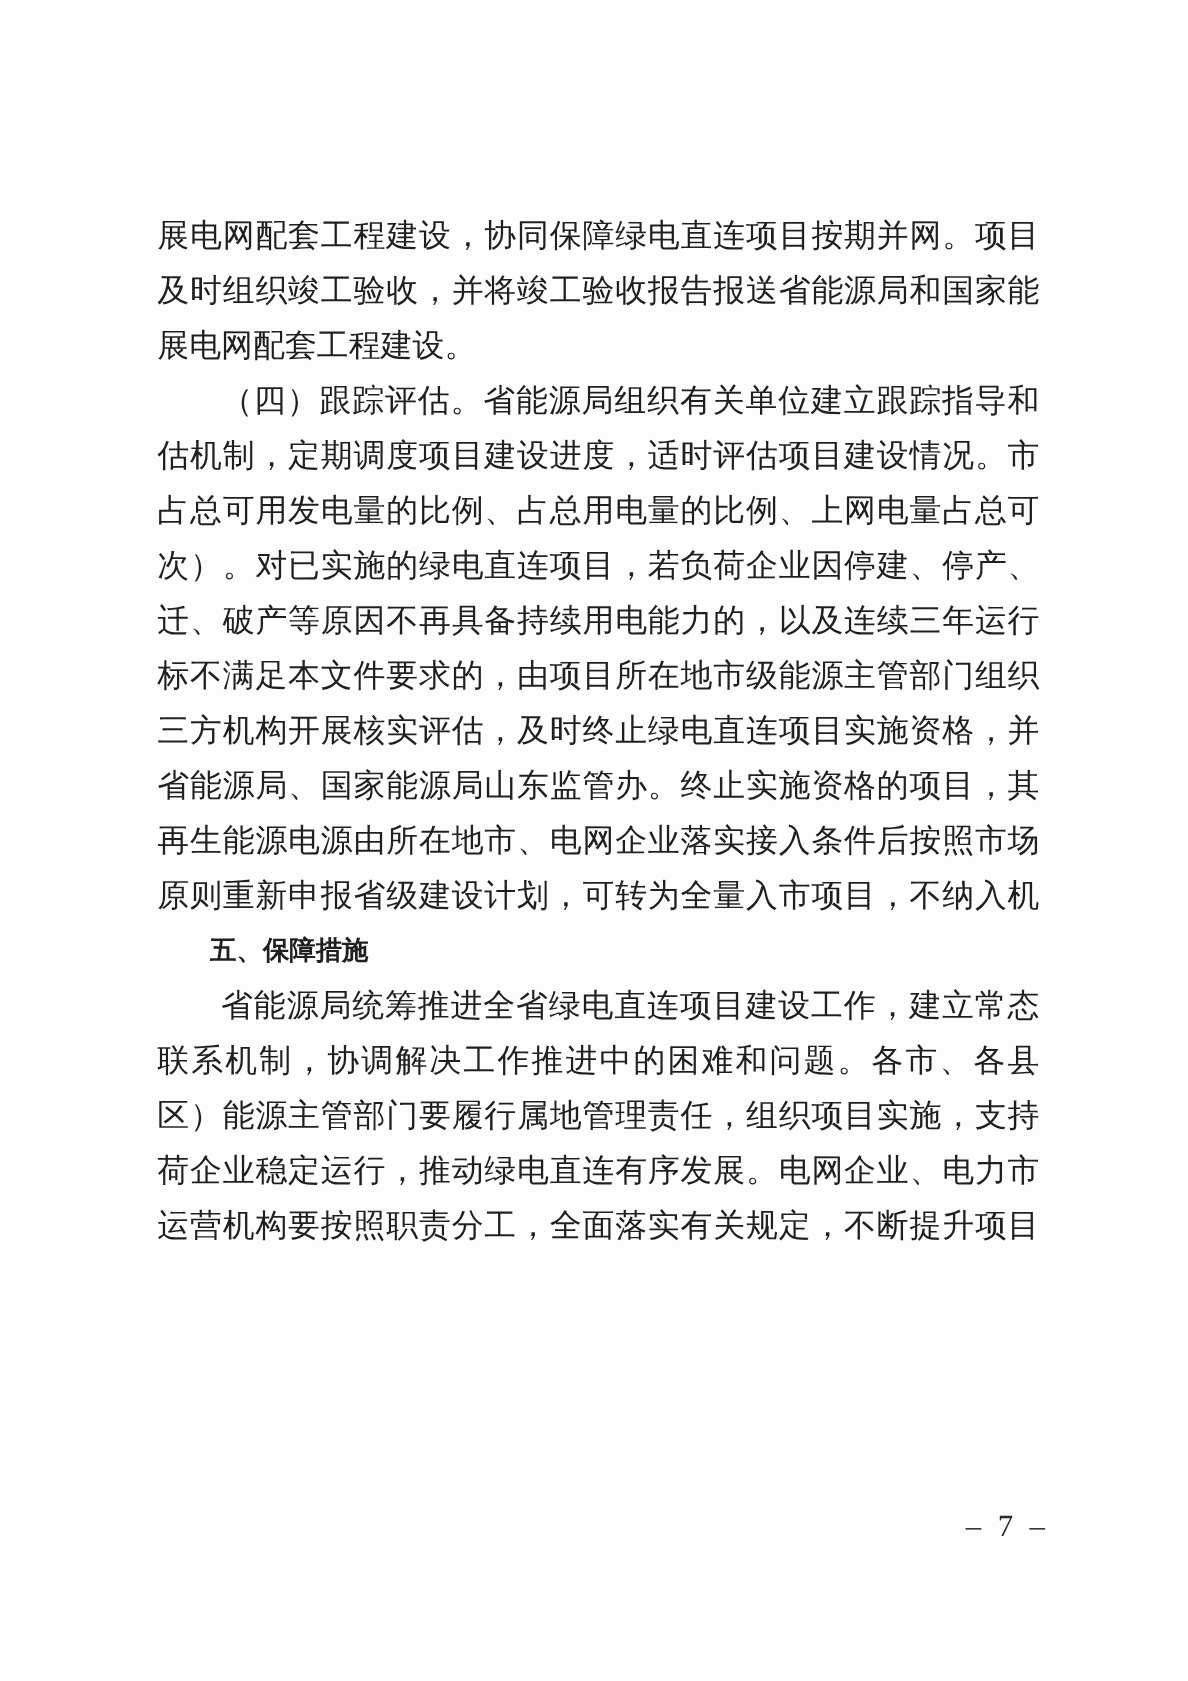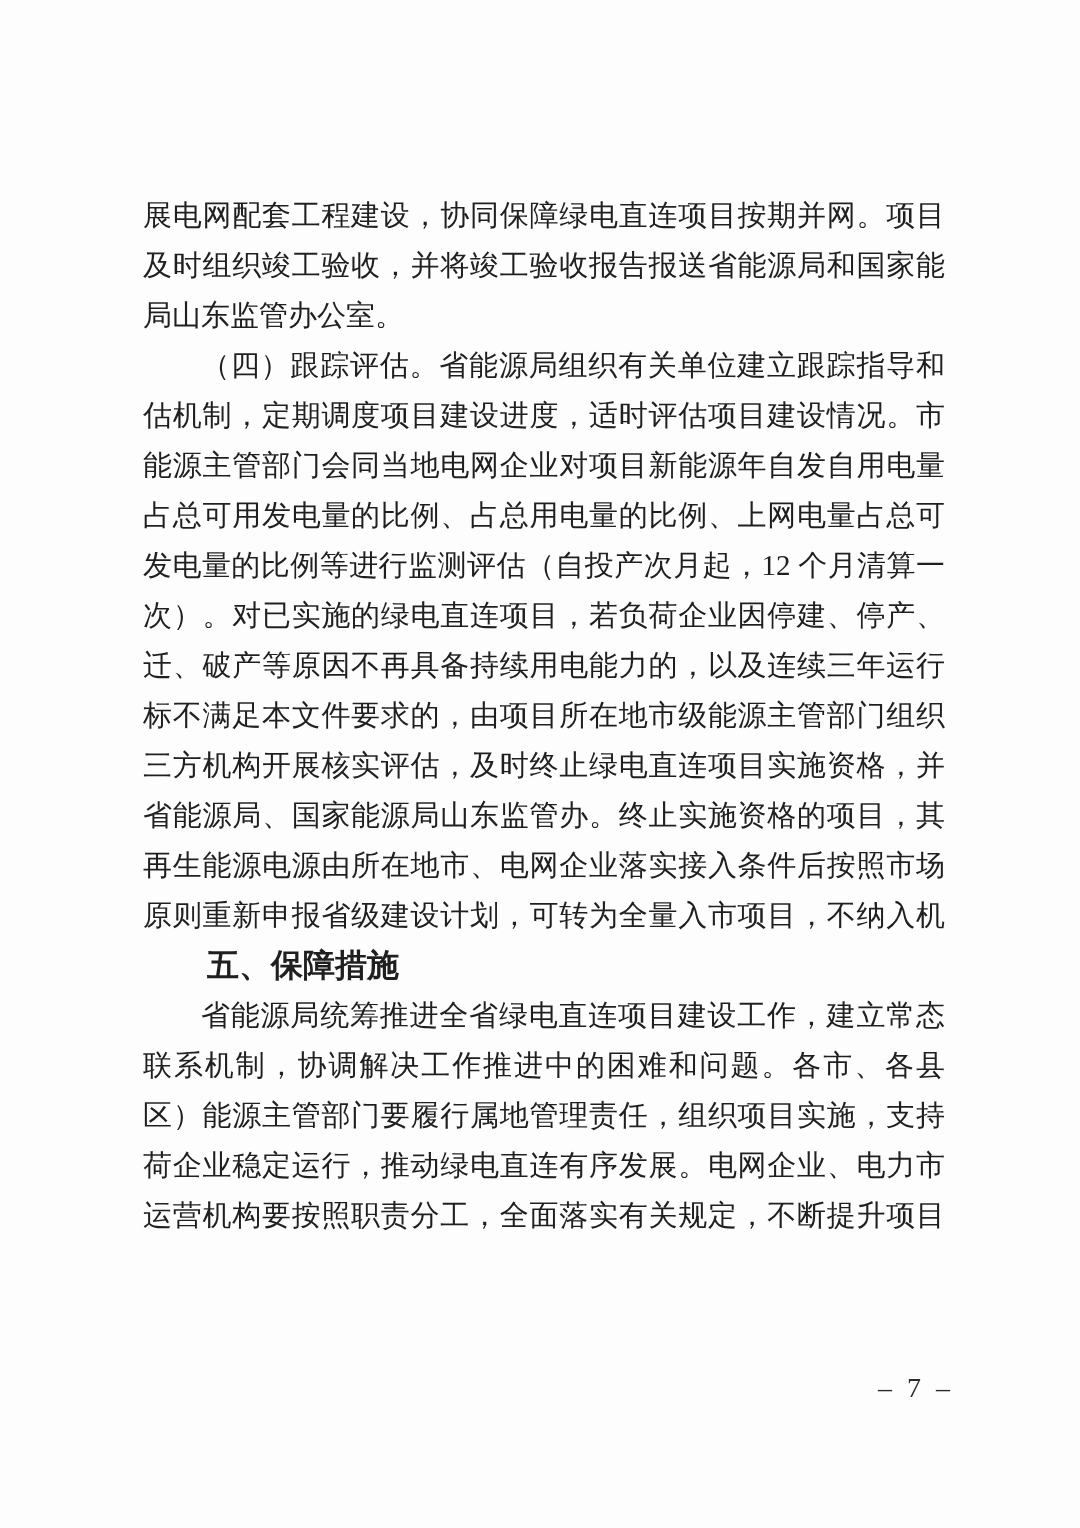--- a/index.html
+++ b/index.html
@@ -35,21 +35,21 @@
   }
   .line.stretch {
     text-align-last: justify;
   }
   .line.indent {
     text-indent: 2em;
   }
   .line.heading {
     font-family: "Liberation Sans", "DejaVu Sans", sans-serif;
     font-weight: bold;
-    font-size: 32px;
+    font-size: 24px;
     text-align: center;
     text-align-last: left;
   }
   .page-number {
     position: absolute;
     top: 1372px;
     right: 126px;
     font-size: 28px;
     line-height: 32px;
     color: #2a2a2a;
@@ -57,26 +57,24 @@
     font-family: "Liberation Serif", "DejaVu Serif", serif;
   }
 </style>
 </head>
 <body>
 
 <div class="page">
   <div class="doc-body">
       <div class="line stretch">展电网配套工程建设，协同保障绿电直连项目按期并网。项目应</div>
       <div class="line stretch">及时组织竣工验收，并将竣工验收报告报送省能源局和国家能源</div>
-      <div class="line">局山东监管办公室。</div>
+      <div class="line">展电网配套工程建设。</div>
       <div class="line indent stretch">（四）跟踪评估。省能源局组织有关单位建立跟踪指导和评</div>
       <div class="line stretch">估机制，定期调度项目建设进度，适时评估项目建设情况。市级</div>
-      <div class="line stretch">能源主管部门会同当地电网企业对项目新能源年自发自用电量</div>
       <div class="line stretch">占总可用发电量的比例、占总用电量的比例、上网电量占总可用</div>
-      <div class="line stretch">发电量的比例等进行监测评估（自投产次月起，12 个月清算一</div>
       <div class="line stretch">次）。对已实施的绿电直连项目，若负荷企业因停建、停产、搬</div>
       <div class="line stretch">迁、破产等原因不再具备持续用电能力的，以及连续三年运行指</div>
       <div class="line stretch">标不满足本文件要求的，由项目所在地市级能源主管部门组织第</div>
       <div class="line stretch">三方机构开展核实评估，及时终止绿电直连项目实施资格，并报</div>
       <div class="line stretch">省能源局、国家能源局山东监管办。终止实施资格的项目，其可</div>
       <div class="line stretch">再生能源电源由所在地市、电网企业落实接入条件后按照市场化</div>
       <div class="line stretch">原则重新申报省级建设计划，可转为全量入市项目，不纳入机制</div>
       <div class="line indent heading">五、保障措施</div>
       <div class="line indent stretch">省能源局统筹推进全省绿电直连项目建设工作，建立常态化</div>
       <div class="line stretch">联系机制，协调解决工作推进中的困难和问题。各市、各县（市、</div>

